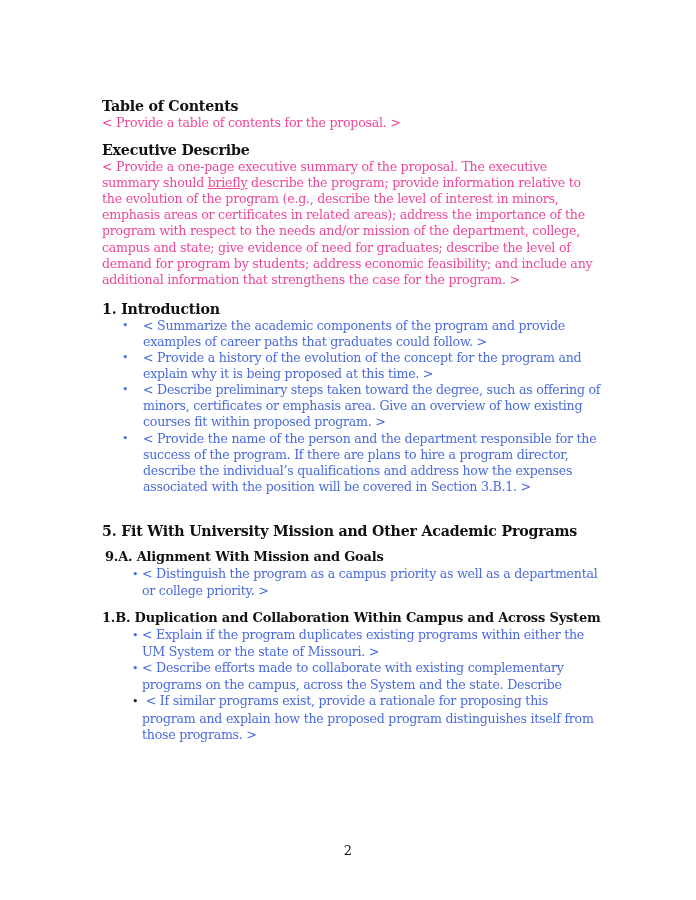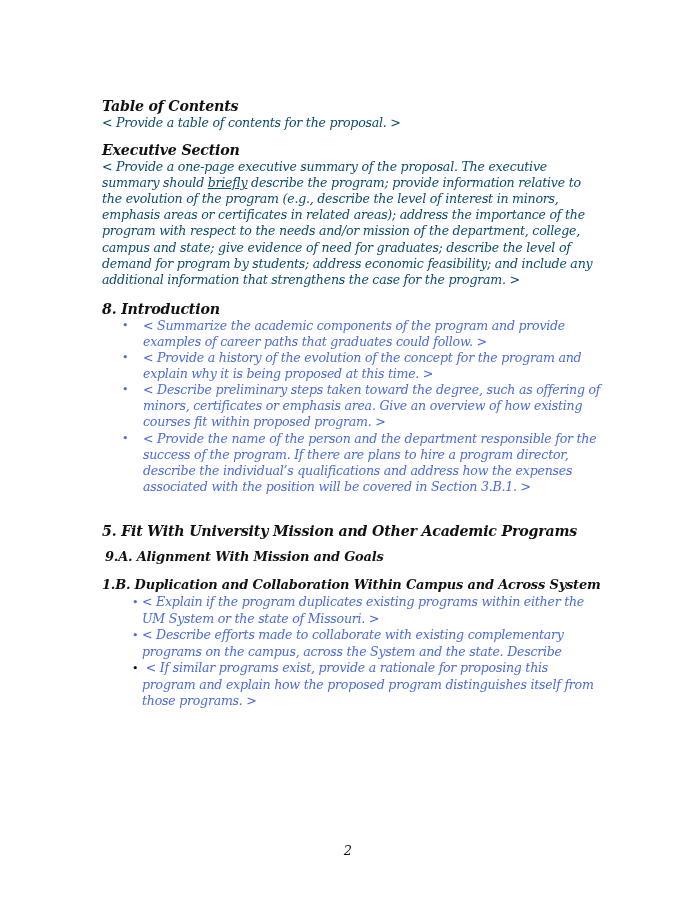--- a/index.html
+++ b/index.html
@@ -1,21 +1,21 @@
 <!DOCTYPE html>
 <html><head>
 <meta charset="utf-8">
 <style>
   html, body { margin: 0; padding: 0; background: #ffffff; }
   body { width: 696px; height: 900px; position: relative; overflow: hidden;
          font-family: "DejaVu Serif", "Liberation Serif", serif; }
-  .page { position: absolute; left: 0; top: 0; width: 580px; height: 900px; background: #fff; font-style: italic; }
+  .page { position: absolute; left: 0; top: 0; width: 580px; height: 900px; background: #fff; }
   .content { position: absolute; left: 102px; top: 97px; width: 500px; }
   .h { color: #111; font-weight: bold; font-size: 14.2px; line-height: 18px; margin: 0; letter-spacing: -0.2px; }
-  .p { color: #0c4a6e; font-size: 12.6px; line-height: 16.1px; margin: 0; letter-spacing: -0.25px; }
+  .p { color: #ec4899; font-size: 12.6px; line-height: 16.1px; margin: 0; letter-spacing: -0.25px; }
   .p u { text-decoration: underline; }
   ul { list-style: none; margin: 0; padding: 0; }
   li { position: relative; color: #4a6bdc; font-size: 12.6px; line-height: 16.1px; letter-spacing: -0.25px; }
   .l1 li { padding-left: 41px; }
   .l1 .bul { position: absolute; left: 20px; top: 0; }
   .l2 li { padding-left: 50px; text-indent: -10px; }
   .l2 .bul { display: inline-block; width: 10px; text-indent: 0; }
   .bul { color: #4a6bdc; font-size: 11px; }
   .bul.black { color: #111; }
   .pagenum { position: absolute; top: 843px; left: 0; width: 696px; text-align: center;
@@ -23,35 +23,36 @@
 </style>
 </head>
 <body>
 
 <div class="page">
   <div class="content">
 
     <h2 class="h">Table of Contents</h2>
     <p class="p">&lt; Provide a table of contents for the proposal. &gt;</p>
 
-    <h2 class="h" style="margin-top:10px">Executive Section</h2>
+    <h2 class="h" style="margin-top:10px">Executive Describe</h2>
     <p class="p"><span>&lt; Provide a one-page executive summary of the proposal. The executive summary should </span><u>briefly</u><span> describe the program; provide information relative to the evolution of the program (e.g., describe the level of interest in minors, emphasis areas or certificates in related areas); address the importance of the program with respect to the needs and/or mission of the department, college, campus and state; give evidence of need for graduates; describe the level of demand for program by students; address economic feasibility; and include any additional information that strengthens the case for the program. &gt;</span></p>
 
-    <h2 class="h" style="margin-top:12px">8. Introduction</h2>
+    <h2 class="h" style="margin-top:12px">1. Introduction</h2>
     <ul class="l1">
       <li><span class="bul">•</span><span>&lt; Summarize the academic components of the program and provide examples of career paths that graduates could follow. &gt;</span></li>
       <li><span class="bul">•</span><span>&lt; Provide a history of the evolution of the concept for the program and explain why it is being proposed at this time. &gt;</span></li>
       <li><span class="bul">•</span><span>&lt; Describe preliminary steps taken toward the degree, such as offering of minors, certificates or emphasis area. Give an overview of how existing courses fit within proposed program. &gt;</span></li>
       <li><span class="bul">•</span><span>&lt; Provide the name of the person and the department responsible for the success of the program. If there are plans to hire a program director, describe the individual’s qualifications and address how the expenses associated with the position will be covered in Section 3.B.1. &gt;</span></li>
     </ul>
 
     <h2 class="h" style="margin-top:27px">5.  Fit With University Mission and Other Academic Programs</h2>
 
     <h3 class="h" style="margin-top:8px; font-size:13px; padding-left:3px">9.A.  Alignment With Mission and Goals</h3>
     <ul class="l2">
+      <li style="padding-left:40px"><span class="bul">•</span><span>&lt; Distinguish the program as a campus priority as well as a departmental or college priority. &gt;</span></li>
     </ul>
 
     <h3 class="h" style="margin-top:10px; font-size:13px">1.B.  Duplication and Collaboration Within Campus and Across System</h3>
     <ul class="l2">
       <li style="padding-left:40px"><span class="bul">•</span><span>&lt; Explain if the program duplicates existing programs within either the UM System or the state of Missouri. &gt;</span></li>
       <li style="padding-left:40px"><span class="bul">•</span><span>&lt; Describe efforts made to collaborate with existing complementary programs on the campus, across the System and the state. Describe</span></li>
       <li style="padding-left:40px"><span class="bul black">•</span><span> &lt; If similar programs exist, provide a rationale for proposing this program and explain how the proposed program distinguishes itself from those programs. &gt;</span></li>
     </ul>
   </div>
 

